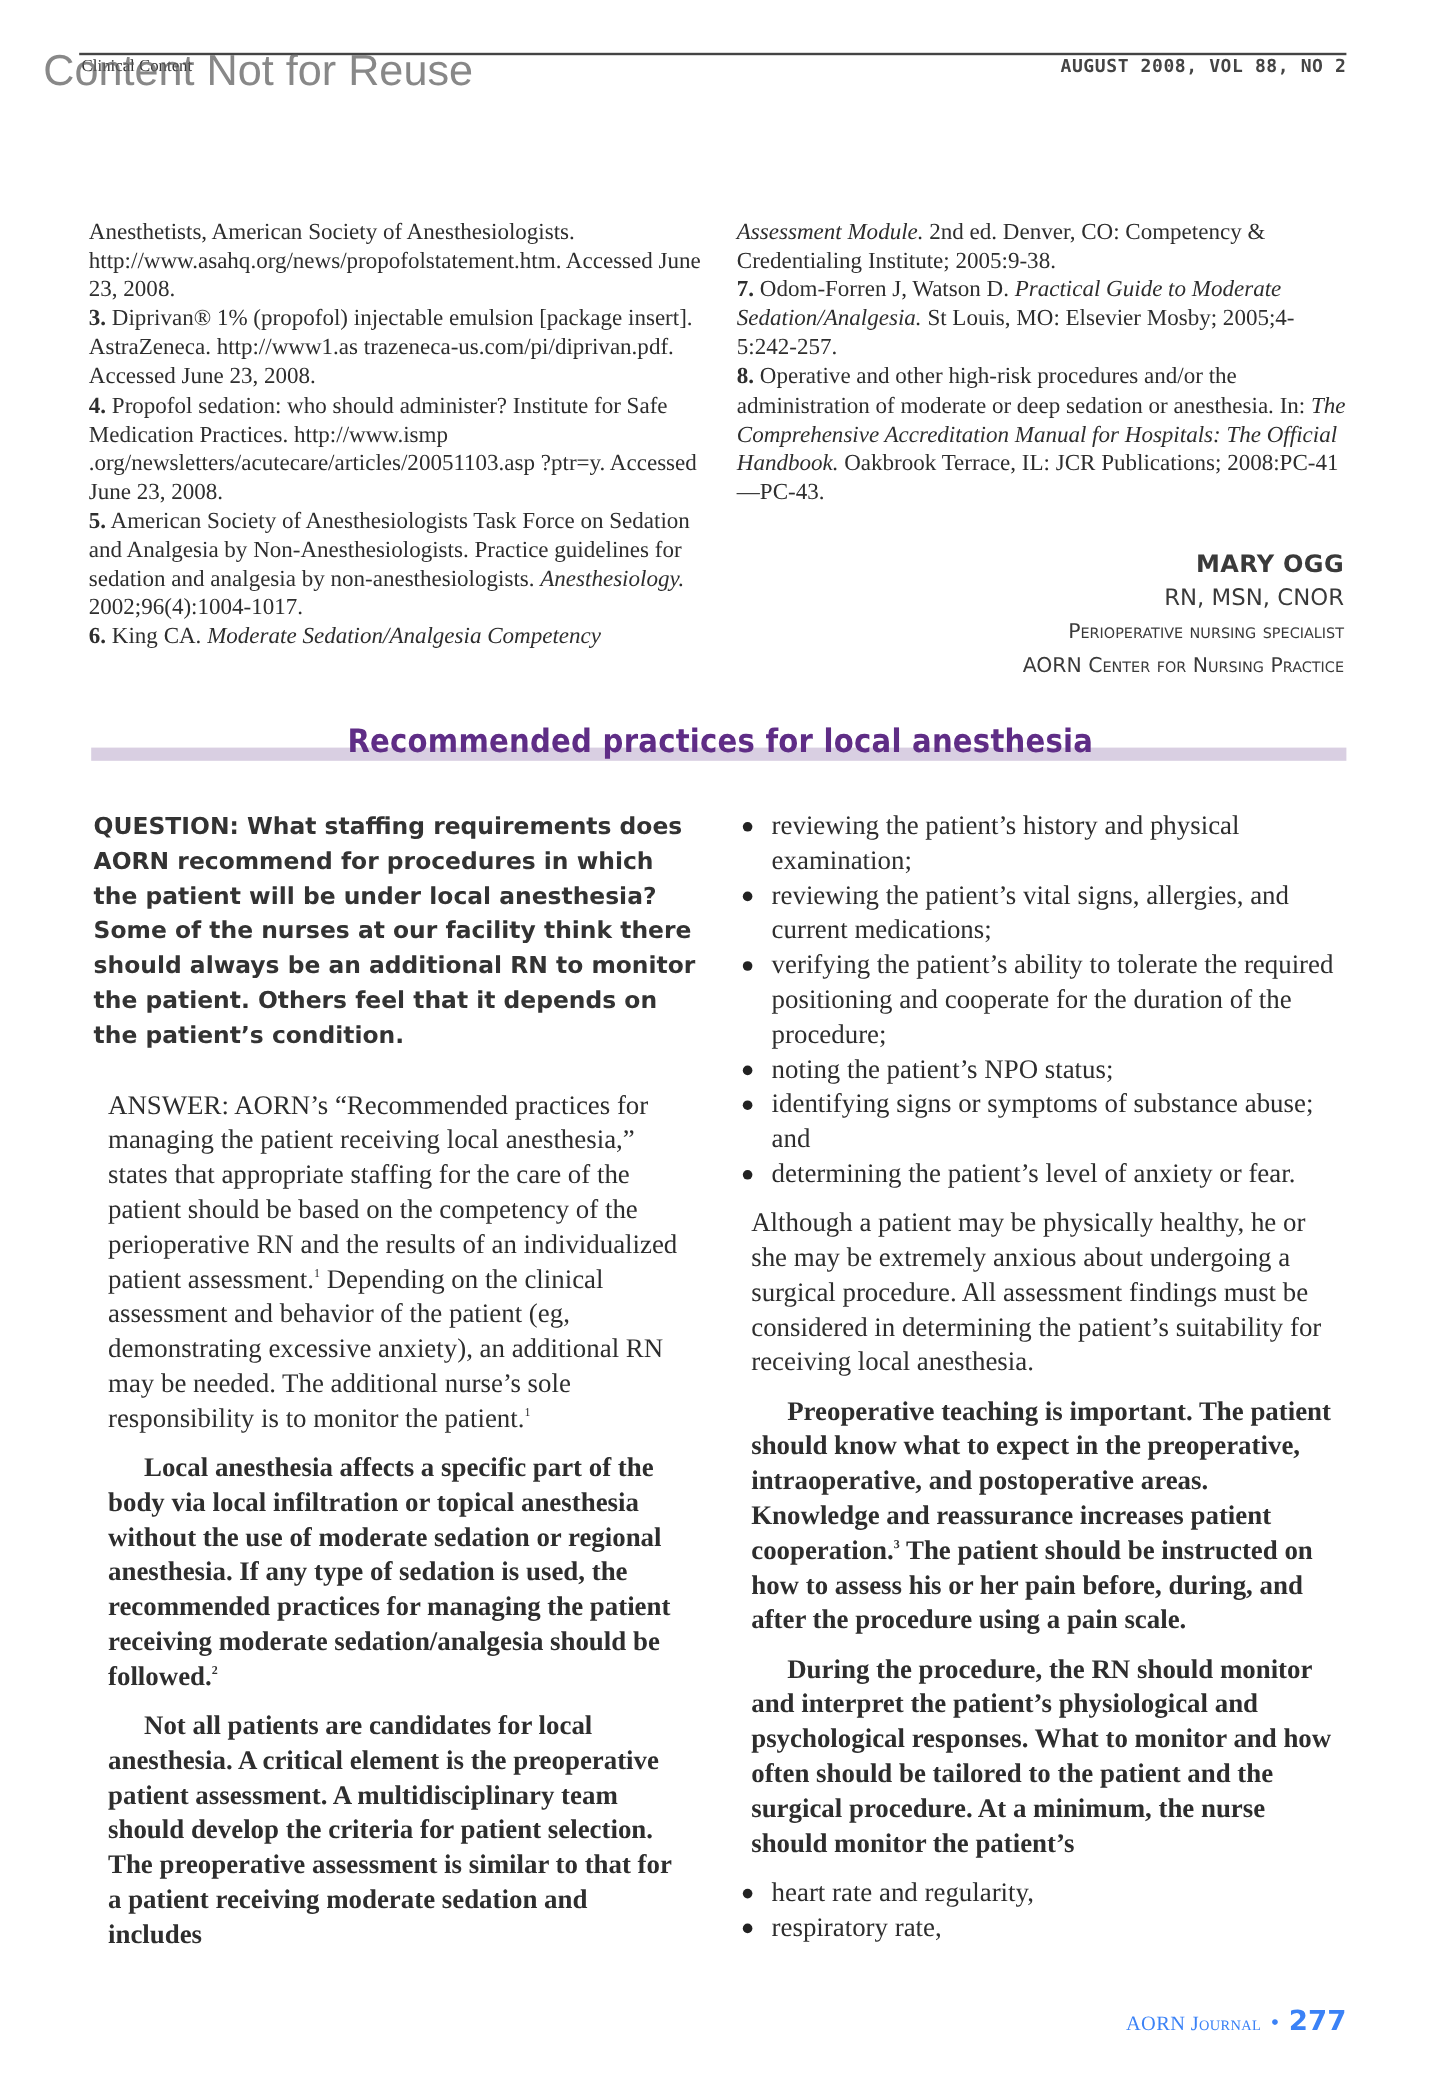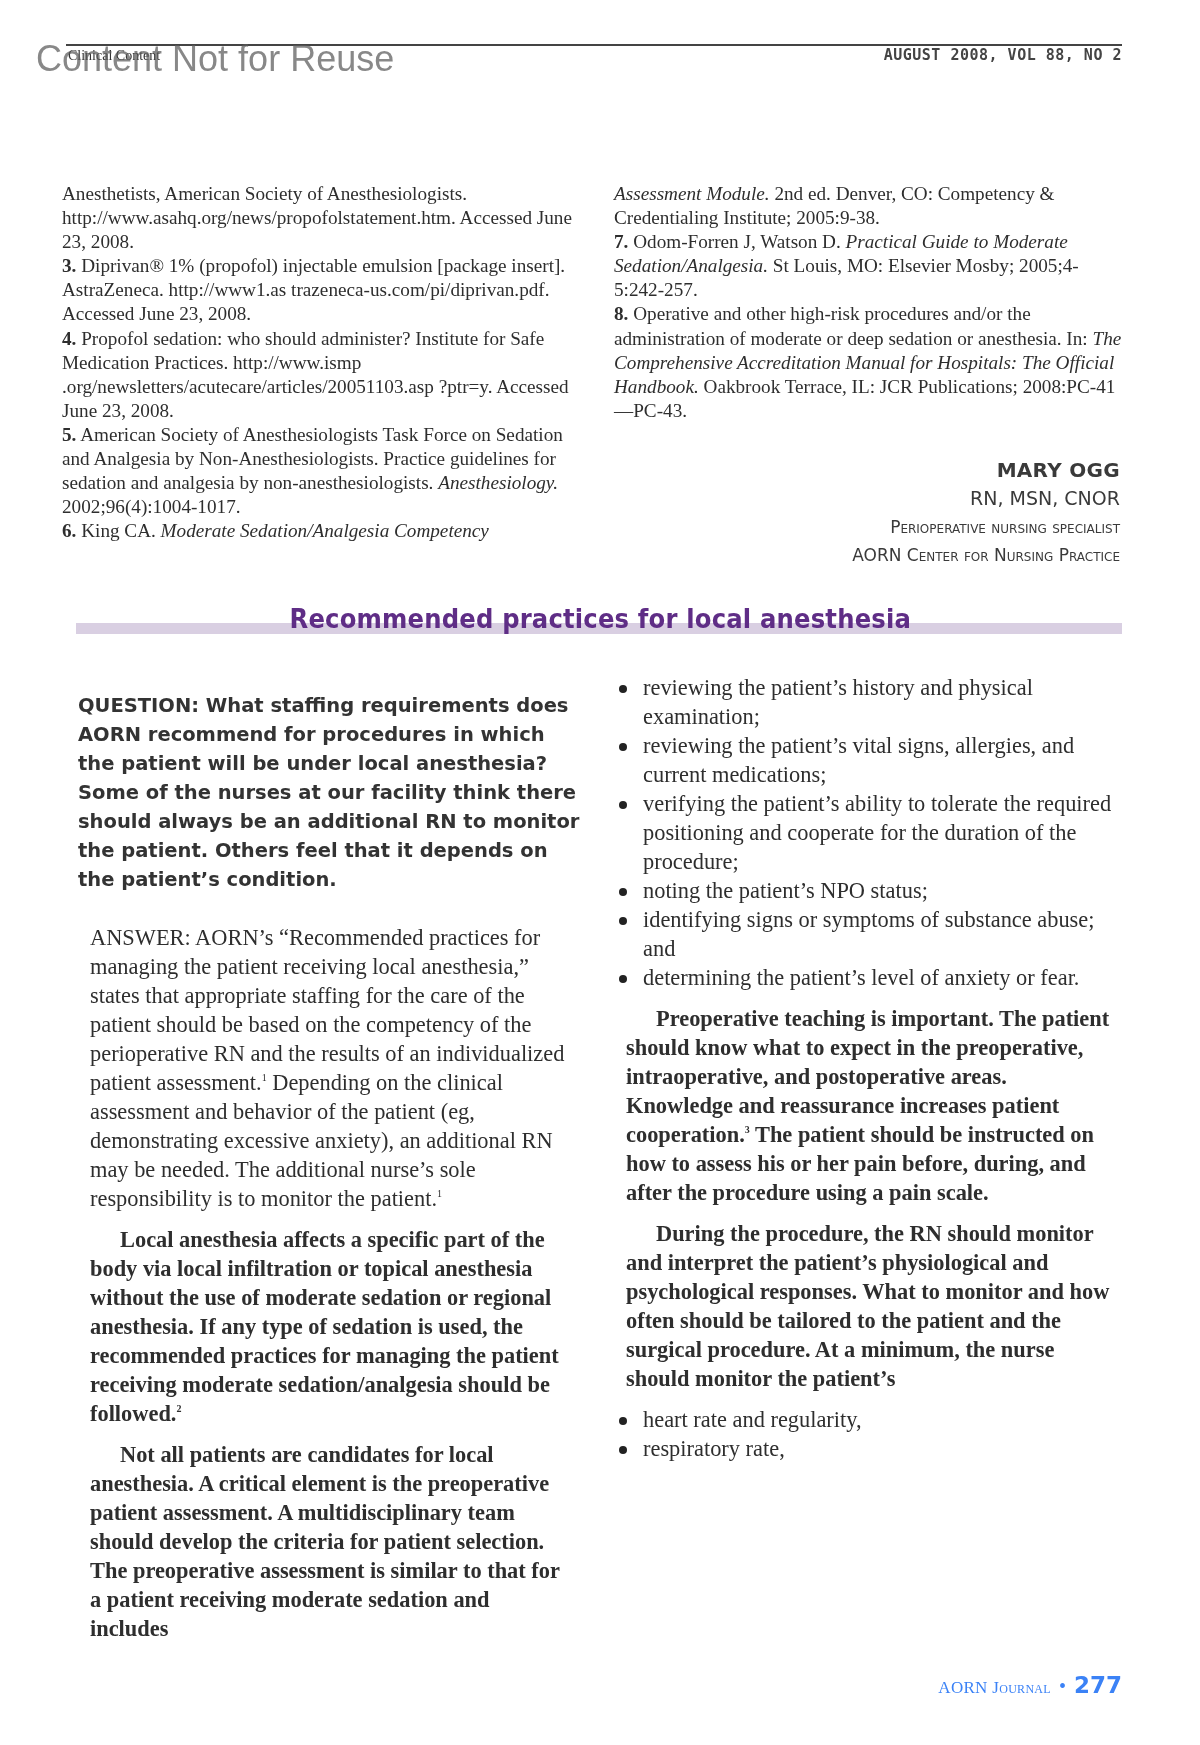--- a/index.html
+++ b/index.html
@@ -8,37 +8,37 @@
   .header-rule { position: absolute; left: 66px; top: 44px; width: 1056px; height: 2px; background: #444; }
   .watermark { position: absolute; left: 36px; top: 38px; font-family: "Liberation Sans", sans-serif; font-size: 36px; color: rgba(90,90,90,0.72); letter-spacing: 0px; z-index: 3; }
   .section-label { position: absolute; left: 68px; top: 48px; font-family: "Liberation Serif", serif; font-size: 14px; color: #333; z-index: 2; }
   .issue-info { position: absolute; right: 78px; top: 46px; font-family: "DejaVu Sans Mono", monospace; font-size: 15px; font-weight: bold; letter-spacing: 0.5px; color: #444; }
 
   .col { position: absolute; font-family: "Liberation Serif", serif; }
   .refs { font-size: 19.2px; line-height: 24.1px; color: #2e2e2e; }
   .refs .ref { margin: 0; }
   .refs .num { font-weight: bold; }
   .refs i { font-style: italic; }
-  #refs-left { left: 62px; top: 182px; width: 520px; }
+  #refs-left { left: 74px; top: 182px; width: 520px; }
   #refs-right { left: 614px; top: 182px; width: 510px; }
 
   .author { position: absolute; right: 80px; top: 456px; text-align: right; font-family: "DejaVu Sans", sans-serif; color: #3a3a3a; }
   .author .name { font-size: 20px; font-weight: bold; line-height: 28px; letter-spacing: 0.3px; }
   .author .creds { font-size: 19px; line-height: 29px; }
   .author .title { font-size: 17px; font-variant: small-caps; line-height: 28px; }
 
   .title-bar { position: absolute; left: 76px; top: 623px; width: 1046px; height: 11px; background: #d9cfe2; }
   .title-text { position: absolute; left: 0; right: 0; top: 603px; text-align: center; }
   .title-text span { display: inline-block; background: transparent; font-family: "DejaVu Sans", sans-serif; font-weight: bold; font-size: 27px; color: #5f2d86; letter-spacing: 0.2px; transform: scaleX(0.9); padding: 0 6px; }
 
   .body-col { font-size: 22.4px; line-height: 29px; color: #2e2e2e; }
   #body-left { left: 78px; top: 673px; width: 505px; }
   #body-right { left: 614px; top: 673px; width: 510px; }
 
-  .question { font-family: "DejaVu Sans", sans-serif; font-weight: bold; font-size: 19.5px; line-height: 29px; color: #333; margin: 18px 0 29px 0; }
+  .question { font-family: "DejaVu Sans", sans-serif; font-weight: bold; font-size: 19.5px; line-height: 29px; color: #333; margin: 1px 0 29px 0; }
   .para { margin: 12px; }
   .para.indent { text-indent: 30px; font-weight: bold; }
   sup { font-size: 10px; vertical-align: 9px; line-height: 0; }
 
   ul.bullets { list-style: none; margin: 0; padding: 0; }
   ul.bullets li { position: relative; padding-left: 29px; }
   ul.bullets li::before { content: ""; position: absolute; left: 5px; top: 12px; width: 8px; height: 8px; border-radius: 50%; background: #222; }
 
   .footer { position: absolute; right: 78px; top: 1672px; font-family: "Liberation Serif", serif; color: #3b82f6; }
   .footer .journal { font-size: 17px; font-variant: small-caps; letter-spacing: 0.3px; }
@@ -90,20 +90,21 @@
 <div class="col body-col" id="body-right">
   <ul class="bullets" id="assessment-list">
       <li>reviewing the patient’s history and physical examination;</li>
       <li>reviewing the patient’s vital signs, allergies, and current medications;</li>
       <li>verifying the patient’s ability to tolerate the required positioning and cooperate for the duration of the procedure;</li>
       <li>noting the patient’s NPO status;</li>
       <li>identifying signs or symptoms of substance abuse; and</li>
       <li>determining the patient’s level of anxiety or fear.</li>
     </ul>
   <div id="right-paras">
+      <p class="para"><span>Although a patient may be physically healthy, he or she may be extremely anxious about undergoing a surgical procedure. All assessment findings must be considered in determining the patient’s suitability for receiving local anesthesia.</span></p>
       <p class="para indent"><span>Preoperative teaching is important. The patient should know what to expect in the preoperative, intraoperative, and postoperative areas. Knowledge and reassurance increases patient cooperation.</span><sup>3</sup><span> The patient should be instructed on how to assess his or her pain before, during, and after the procedure using a pain scale.</span></p>
       <p class="para indent"><span>During the procedure, the RN should monitor and interpret the patient’s physiological and psychological responses. What to monitor and how often should be tailored to the patient and the surgical procedure. At a minimum, the nurse should monitor the patient’s</span></p>
     </div>
   <ul class="bullets" id="monitor-list">
       <li>heart rate and regularity,</li>
       <li>respiratory rate,</li>
     </ul>
 </div>
 
 <div class="footer">

